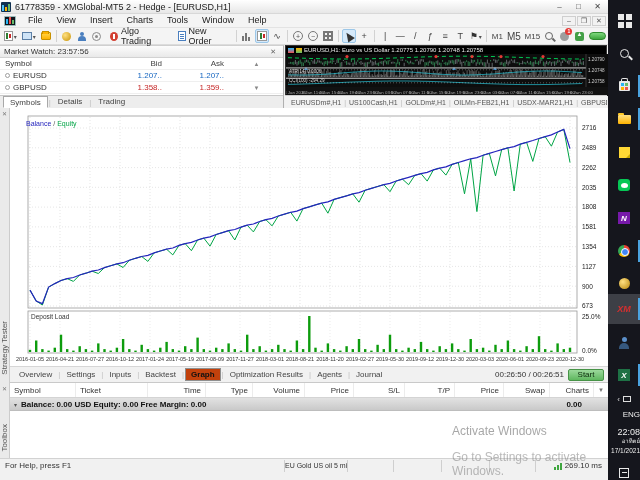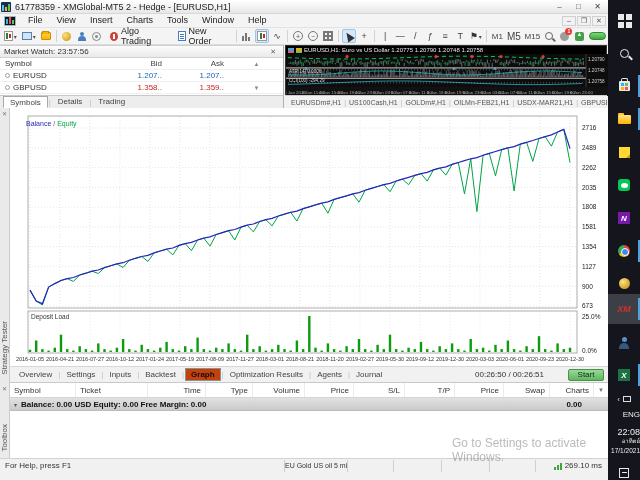--- a/index.html
+++ b/index.html
@@ -87,21 +87,21 @@
 .ctab-sep{color:#bbb}
 
 .strip{position:absolute;left:0;width:10px;background:#eaeaea;border-right:1px solid #cccccc;z-index:3}
 .strip .sx{position:absolute;top:2px;left:2px;font-size:6px;color:#777}
 .strip .slabel{position:absolute;bottom:8px;left:0px;writing-mode:vertical-rl;transform:rotate(180deg);font-size:8px;color:#555;white-space:nowrap}
 .tester-body{position:absolute;left:10px;top:108px;width:598px;height:258px;background:#fff;z-index:2}
 .tester-tabs{position:absolute;left:10px;top:366px;width:598px;height:17px;background:#f1f1f1;border-top:1px solid #d6d6d6;border-bottom:1px solid #c9c9c9;display:flex;align-items:center;padding:0 4px;font-size:8px;color:#444;z-index:3}
 .ttab{padding:1px 5px;white-space:nowrap}
 .ttab.active{background:#c2410c;border:1px solid #8f8f8f;font-weight:bold;color:#111}
 .ttab-sep{color:#c2c2c2}
-.tester-right{margin-left:auto;display:flex;align-items:center;gap:24px}
+.tester-right{margin-left:auto;display:flex;align-items:center;gap:4px}
 .progress-time{font-size:8px;color:#333}
 .start-btn{width:36px;height:12px;background:linear-gradient(#9bd89b,#5fb75f);border:1px solid #479347;border-radius:2px;font-size:8px;color:#0c2b0c;display:flex;align-items:center;justify-content:center}
 
 .toolbox-body{position:absolute;left:10px;top:383px;width:598px;height:75px;background:#fff;z-index:2}
 .trade-head{display:flex;height:15px;border-bottom:1px solid #d4d4d4;align-items:center;font-size:8px;color:#333}
 .th-cell{height:100%;line-height:15px;border-right:1px solid #ececec;padding:0 4px;white-space:nowrap;overflow:hidden}
 .th-sort{width:14px;text-align:center;color:#777;font-size:6px;border-right:none}
 .balance-row{display:flex;align-items:center;height:13px;background:linear-gradient(#e2e2e2,#c9c9c9);border-bottom:1px solid #bdbdbd;font-size:8px;font-weight:bold;color:#111;padding:0 4px}
 .balance-row .tri{font-size:6px;color:#555;margin-right:4px;font-weight:normal}
 .balance-row .pr{margin-left:auto;padding-right:22px}
@@ -1094,20 +1094,21 @@
         <span class="sig">
           <i style="height: 3px;"></i>
           <i style="height: 5px;"></i>
           <i style="height: 7px;"></i>
         </span>
         <span>269.10 ms</span>
       </span>
     </div>
 
   <div class="watermark">
+    <div class="wm1">Activate Windows</div>
     <div class="wm2">Go to Settings to activate Windows.</div>
   </div>
 
   <div class="taskbar" id="taskbar">
       <div class="tb-slot" style="top: 5px;">
         <i class="wsq"></i>
       </div>
       <div class="tb-slot" style="top: 38px;">
         <i class="magw"></i>
       </div>

